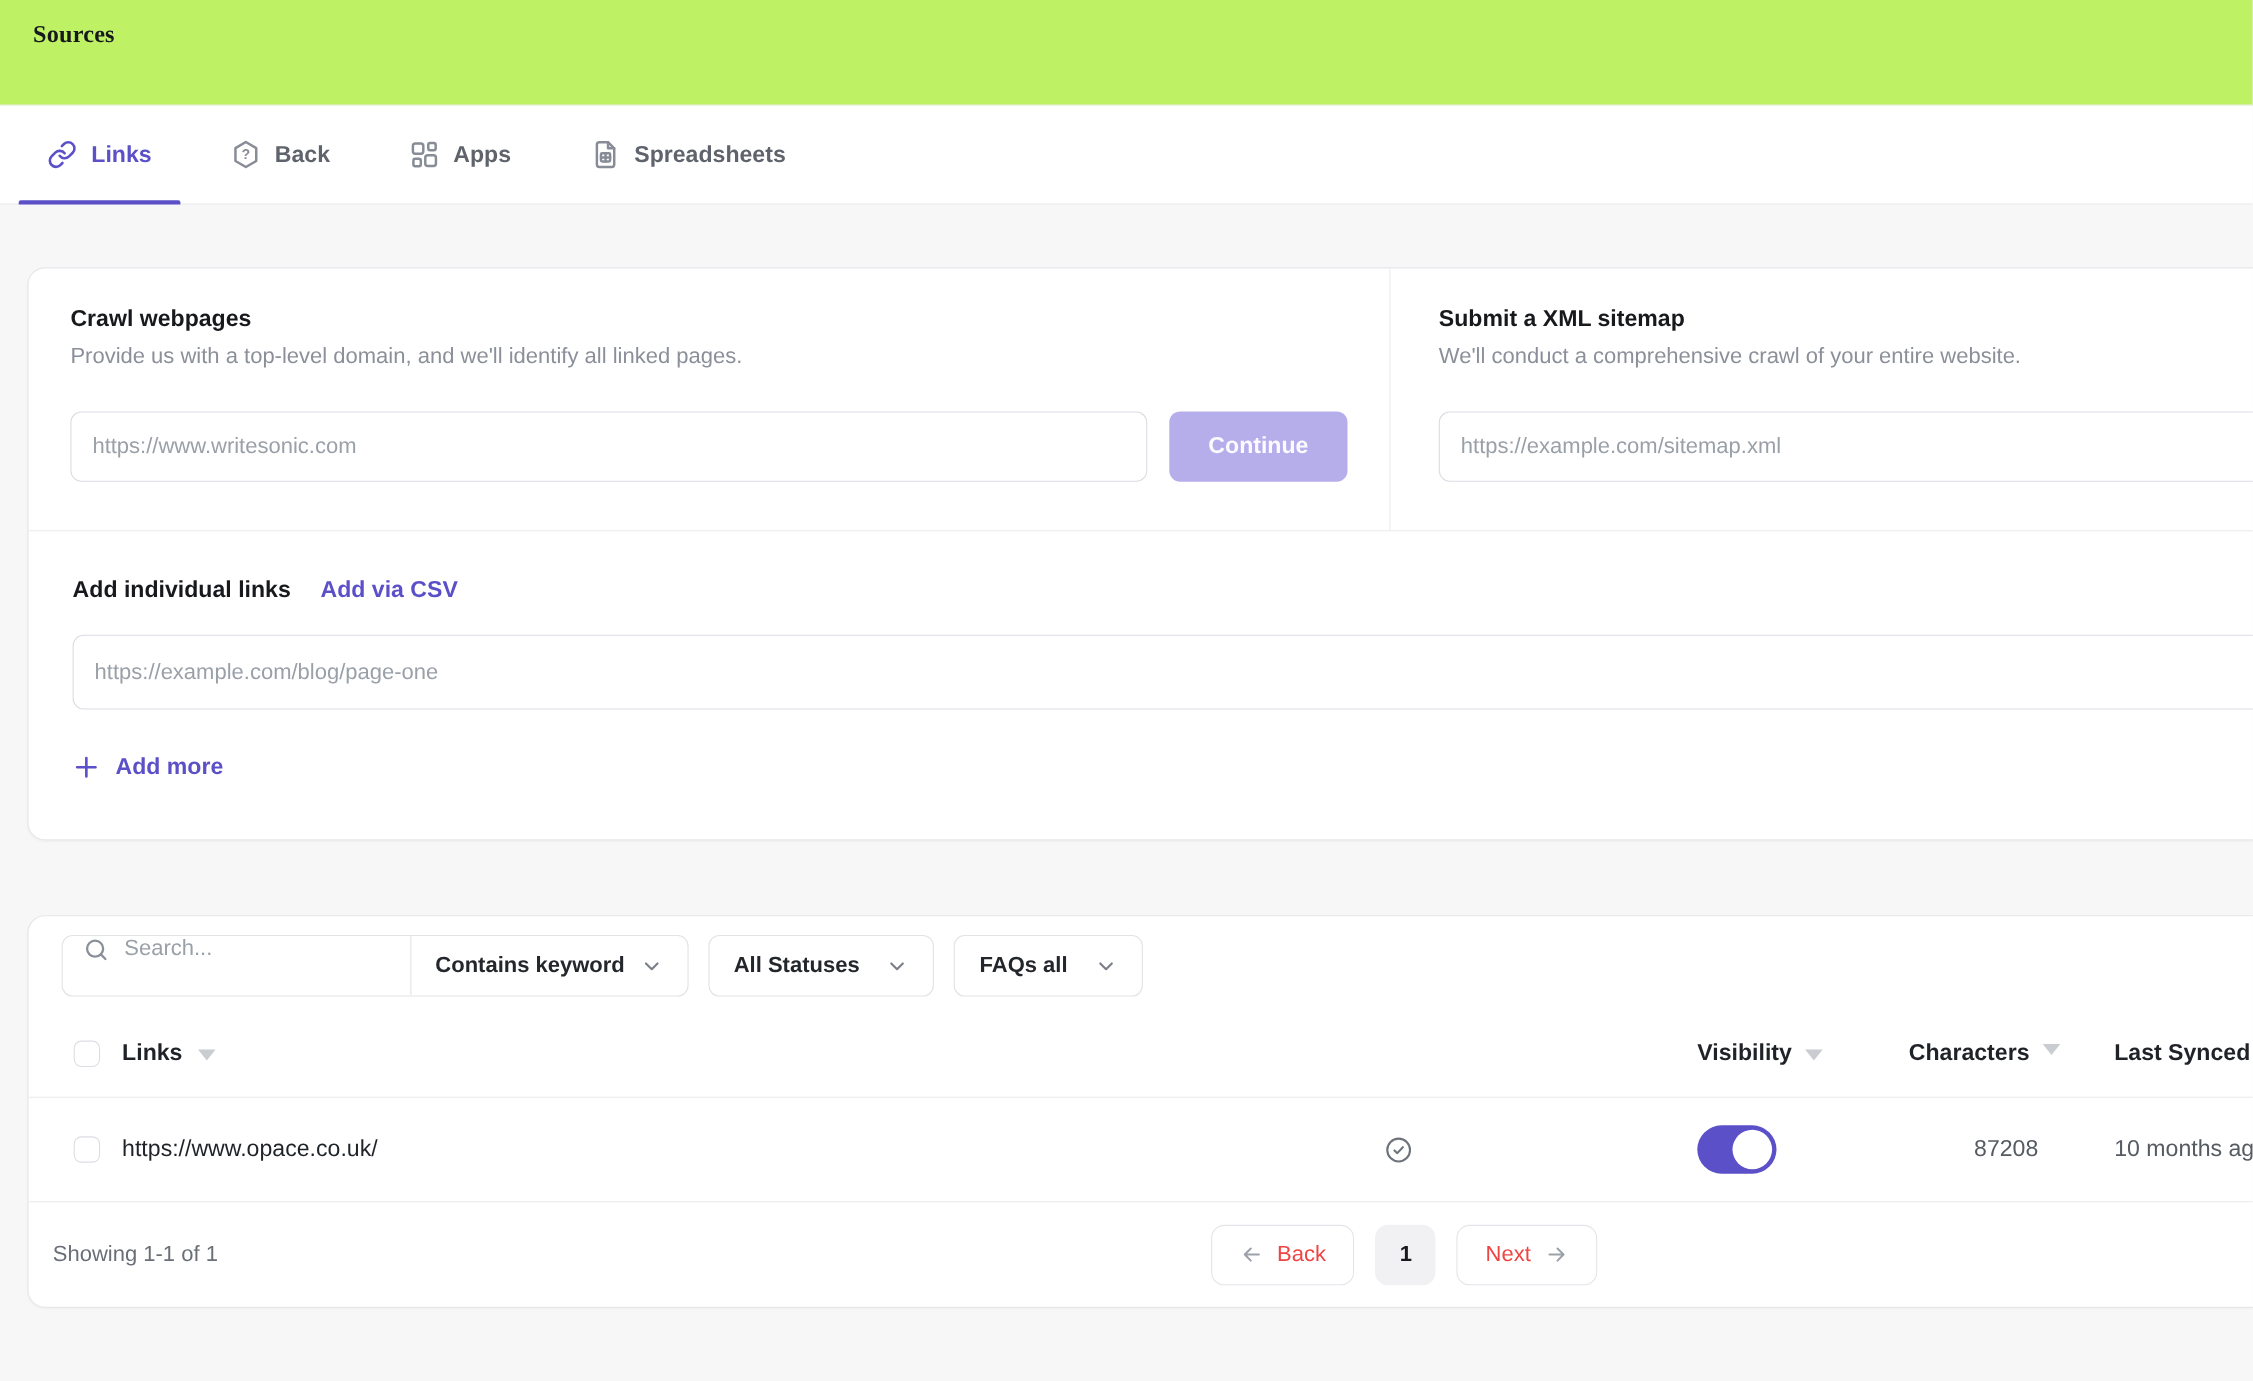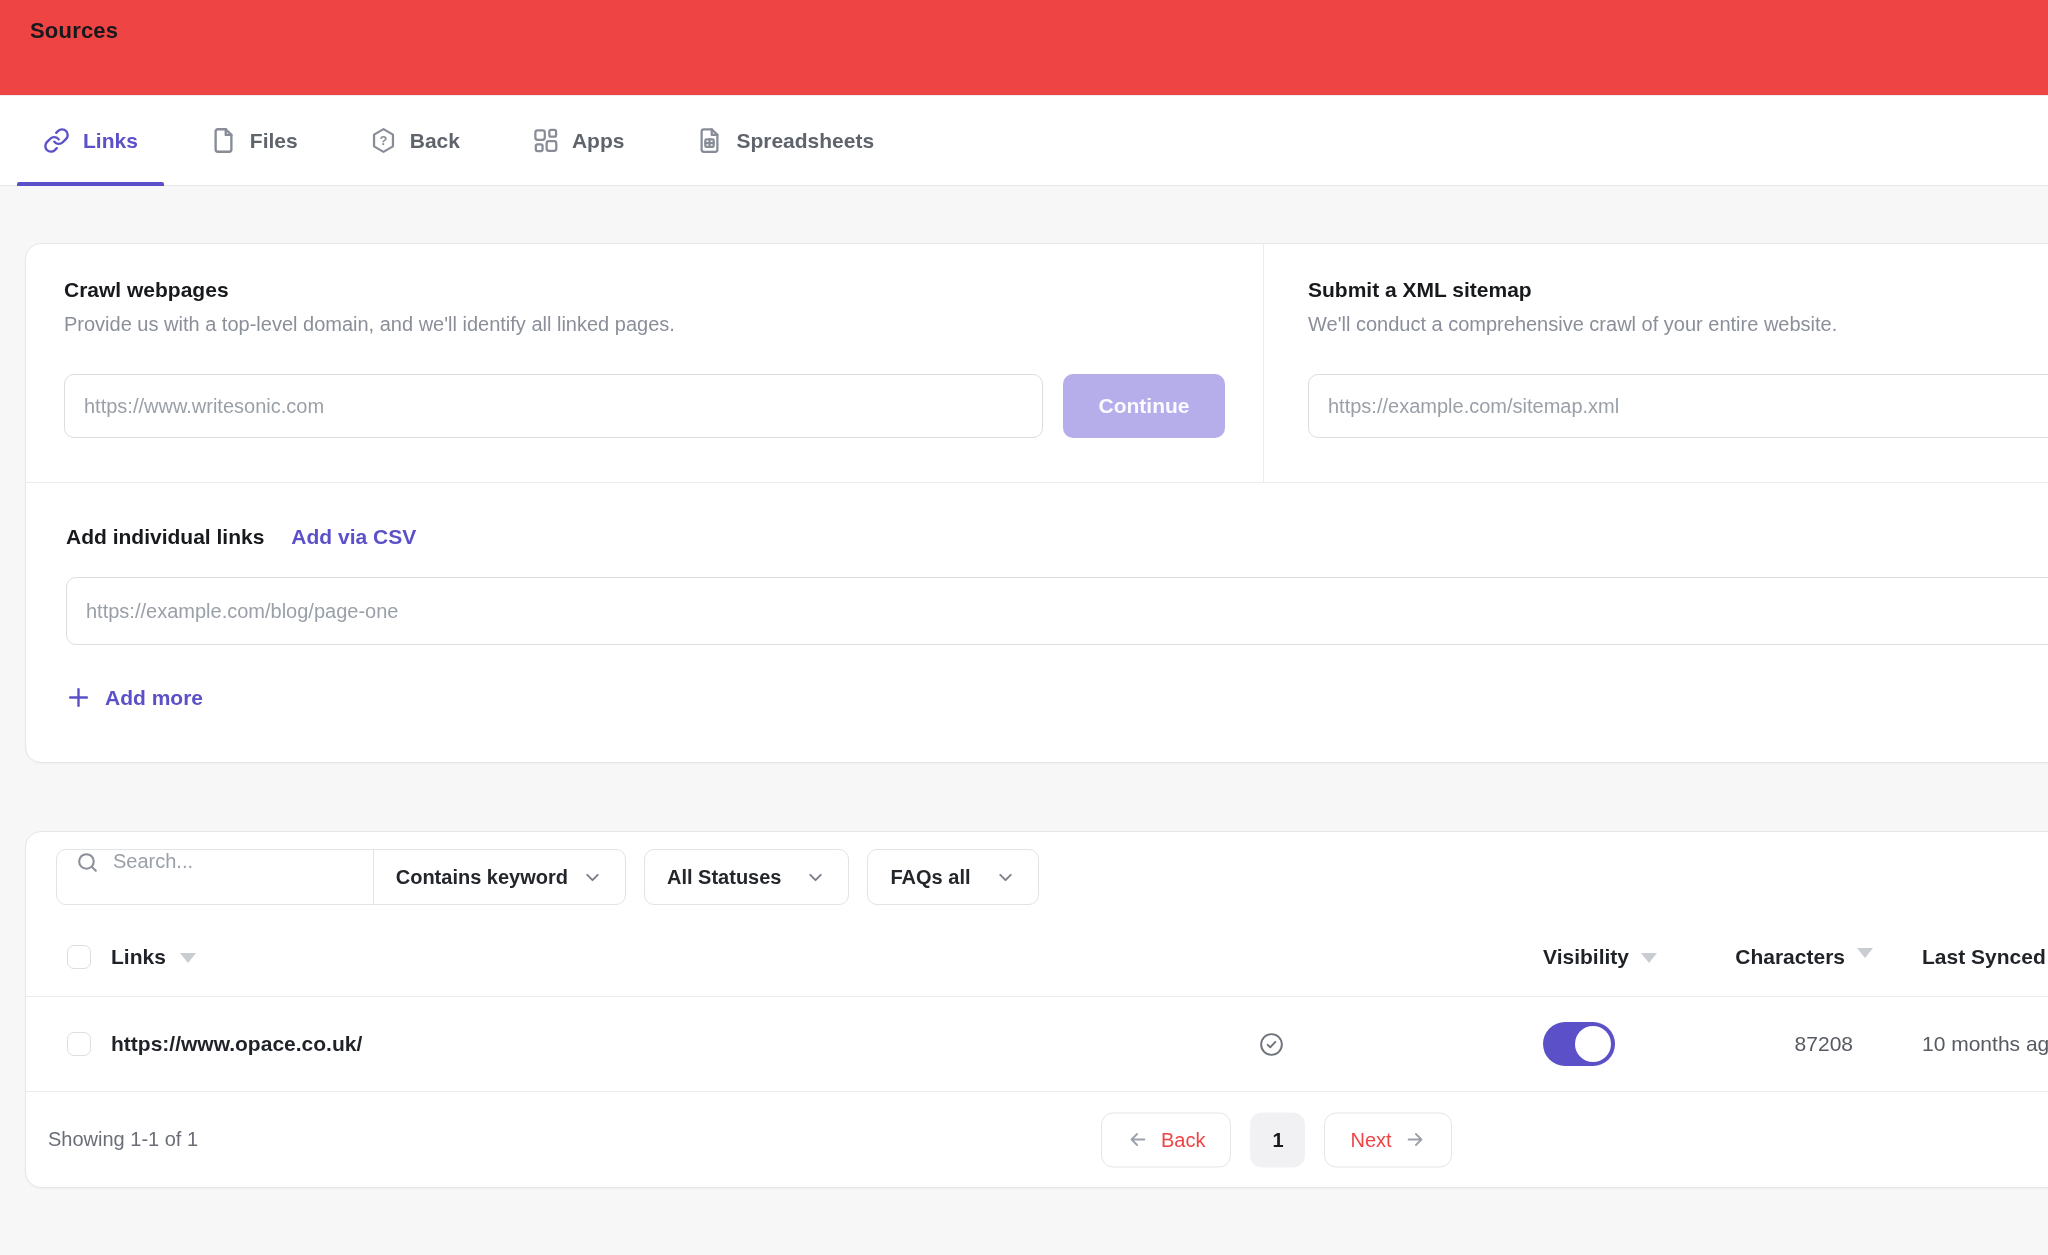--- a/index.html
+++ b/index.html
@@ -5,22 +5,23 @@
   * { margin:0; padding:0; box-sizing:border-box; }
   html,body { width:2048px; height:1255px; overflow:hidden; }
   body {
     font-family:"Liberation Sans", sans-serif;
     background:#F7F7F8;
     color:#1F2328;
   }
 
   
   .page-header {
-    background:#ef4444; height:96px; padding:18px 30px 0 30px;
+    background:#bef264; height:96px; padding:18px 30px 0 30px;
     border-bottom:1px solid #ECECEF;
+    font-family:Liberation Serif, serif;
   }
   .page-title { font-size:22px; font-weight:bold; color:#17191C; letter-spacing:.2px; }
 
   
   .tabbar {
     background:#FFFFFF; height:90px; display:flex; align-items:center;
     padding:0 0 0 17px; border-bottom:1px solid #E8E8EC;
   }
   .tab {
     height:100%; display:flex; align-items:center; gap:13px;
@@ -107,21 +108,21 @@
   .col-sync { width:253px; padding-left:36px; display:flex; align-items:center; gap:12px; }
   .th-label { font-size:21px; font-weight:bold; color:#1F2227; white-space:nowrap; }
   .sort-caret {
     width:0; height:0; border-left:8px solid transparent; border-right:8px solid transparent;
     border-top:10px solid #C9CCD1; margin-top:3px;
   }
   .checkbox {
     width:24px; height:24px; border:1.5px solid #DCDEE3; border-radius:7px;
     background:#FFF; cursor:pointer;
   }
-  .url-text { font-size:21px; color:#1F2328;font-weight:bold; }
+  .url-text { font-size:21px; color:#1F2328; }
   .cell-muted { font-size:21px; color:#565B62; }
   .status-icon { color:#6E737B; }
   .toggle {
     width:72px; height:44px; border-radius:22px; background:#5B50C8;
     position:relative; cursor:pointer;
   }
   .toggle .knob {
     position:absolute; top:4px; right:4px; width:36px; height:36px;
     border-radius:50%; background:#FFFFFF;
   }
@@ -151,29 +152,20 @@
 
 <nav class="tabbar">
   <div class="tab active">
     <span class="tab-icon">
       <svg width="27" height="27" viewBox="0 0 24 24" fill="none" stroke="currentColor" stroke-width="2.1" stroke-linecap="round" stroke-linejoin="round">
           <path d="M10 13a5 5 0 0 0 7.54.54l3-3a5 5 0 0 0-7.07-7.07l-1.72 1.71"></path>
           <path d="M14 11a5 5 0 0 0-7.54-.54l-3 3a5 5 0 0 0 7.07 7.07l1.71-1.71"></path>
         </svg>
     </span>
     <span>Links</span>
-  </div>
-  <div class="tab">
-    <span class="tab-icon">
-      <svg width="27" height="27" viewBox="0 0 24 24" fill="none" stroke="currentColor" stroke-width="2.1" stroke-linecap="round" stroke-linejoin="round">
-          <path d="M14 2H7a2 2 0 0 0-2 2v16a2 2 0 0 0 2 2h10a2 2 0 0 0 2-2V7z"></path>
-          <path d="M14 2v5h5"></path>
-        </svg>
-    </span>
-    <span>Files</span>
   </div>
   <div class="tab">
     <span class="tab-icon">
       <svg width="27" height="27" viewBox="0 0 24 24" fill="none" stroke="currentColor" stroke-width="2" stroke-linejoin="round">
           <path d="M12 1.9 L20.4 6.8 V17.2 L12 22.1 L3.6 17.2 V6.8 Z"></path>
           <text x="12" y="16" text-anchor="middle" font-size="11.5" font-weight="bold" fill="currentColor" stroke="none" font-family="Liberation Sans, sans-serif">?</text>
         </svg>
     </span>
     <span>Back</span>
   </div>

